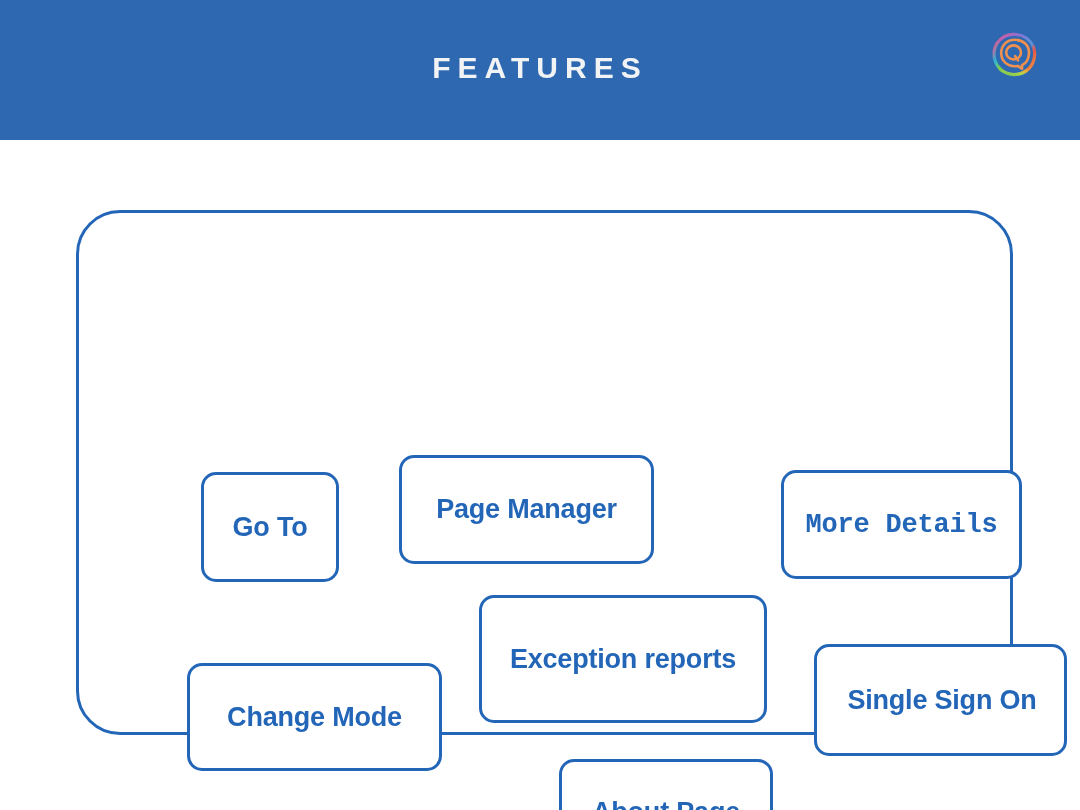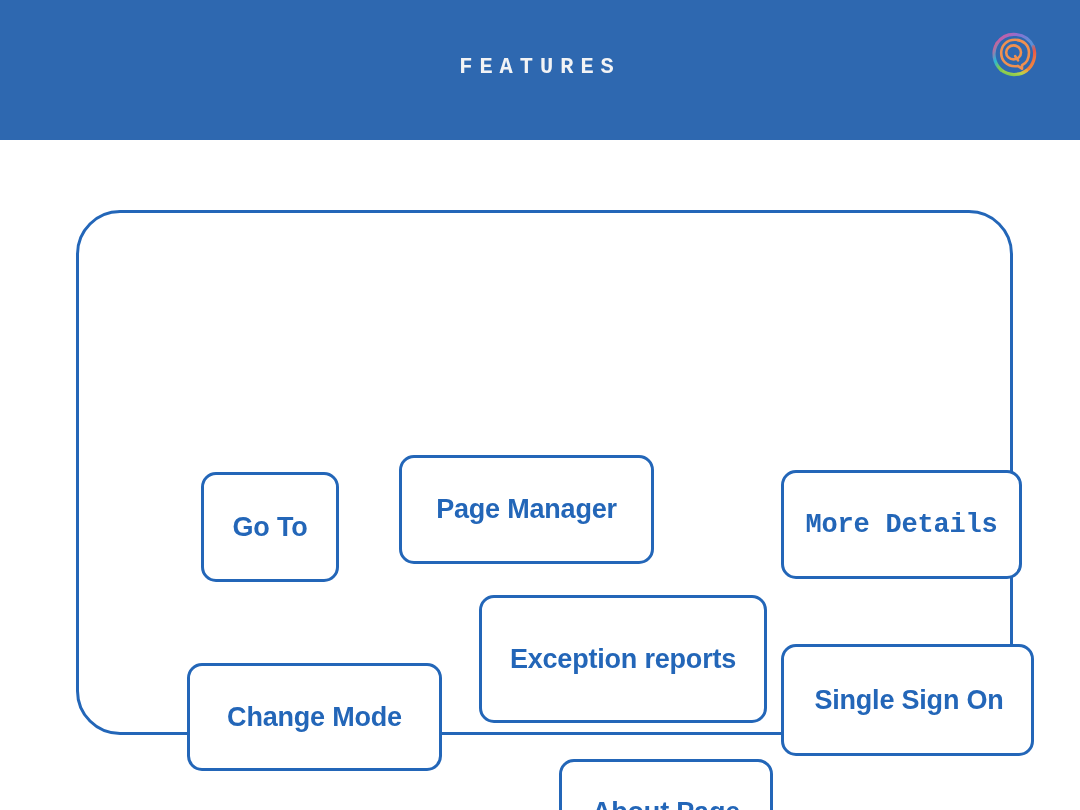--- a/index.html
+++ b/index.html
@@ -31,22 +31,22 @@
     background: #2e68b0;
   }
 
   .header-title {
     position: absolute;
     left: 0;
     top: 49px;
     width: 1080px;
     text-align: center;
     color: #f2f3f5;
-    font-family: Liberation Mono, monospace;
-    font-size: 22px;
+    font-family: Liberation Sans, sans-serif;
+    font-size: 30px;
     font-weight: bold;
     letter-spacing: 7px;
     line-height: 38px;
   }
 
   
   .logo {
     position: absolute;
     left: 988px;
     top: 27px;
@@ -85,21 +85,21 @@
     letter-spacing: -0.2px;
     white-space: nowrap;
     padding: 0 14px;
   }
 
   .box-go-to            { left: 122px; top: 259px; width: 138px; height: 110px; }
   .box-setup-manager    { left: 320px; top: 242px; width: 255px; height: 109px; }
   .box-more-details     { left: 702px; top: 257px; width: 241px; height: 109px; font-family: Liberation Mono, monospace; }
   .box-exception-reports{ left: 400px; top: 382px; width: 288px; height: 128px; }
   .box-change-mode      { left: 108px; top: 450px; width: 255px; height: 108px; }
-  .box-single-sign-on   { left: 702px; top: 431px; width: 253px; height: 112px; padding-left: 17px; }
+  .box-single-sign-on   { left: 735px; top: 431px; width: 253px; height: 112px; padding-left: 17px; }
   .box-about-page       { left: 480px; top: 546px; width: 214px; height: 106px; }
 </style>
 </head>
 <body>
 
 <div class="slide">
 
   <div class="header-band">
     <div class="header-title">FEATURES</div>
 

